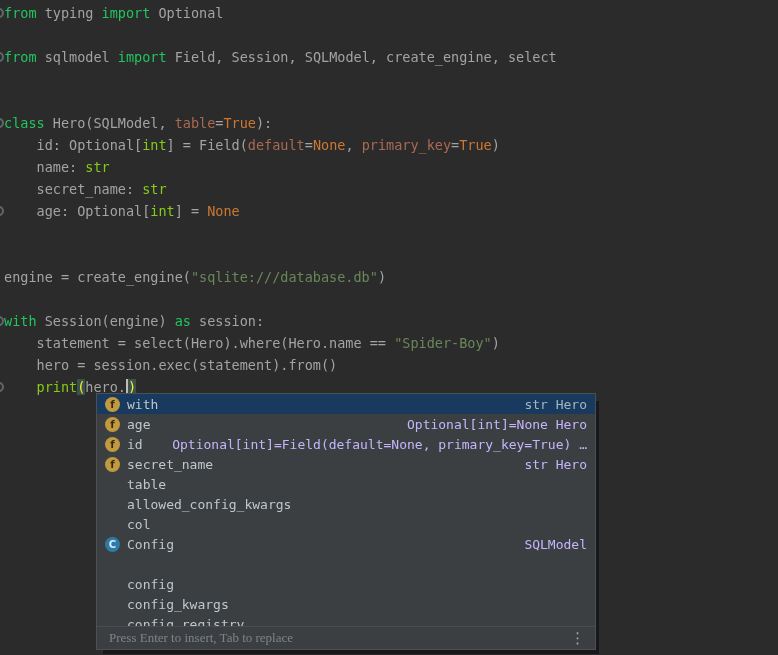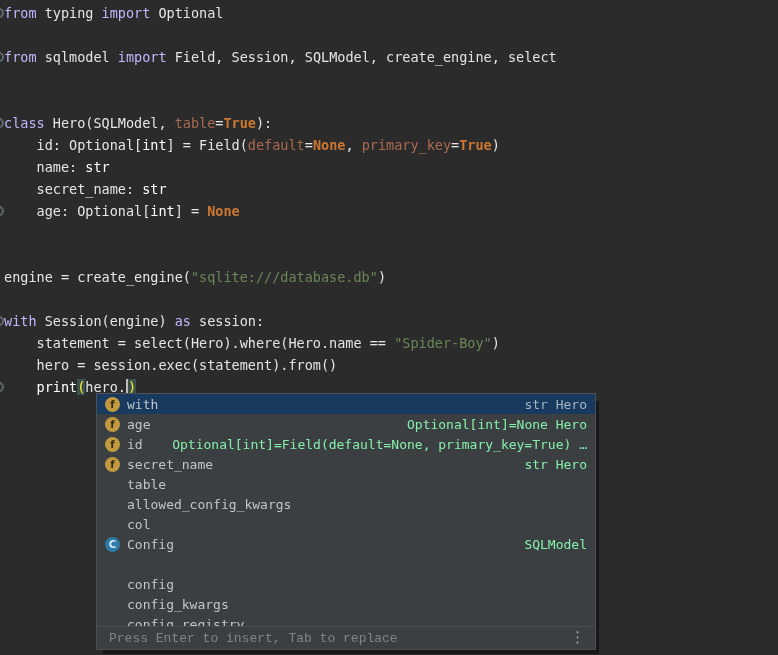--- a/index.html
+++ b/index.html
@@ -5,25 +5,25 @@
   html,body{margin:0;padding:0}
   body{
     width:778px;height:655px;overflow:hidden;position:relative;
     background:#2B2B2B;
     font-family:"DejaVu Sans Mono","Liberation Mono",monospace;
   }
   
   .editor{position:absolute;inset:0;padding-top:2px}
   .line{height:22px;line-height:22px;white-space:pre;font-size:13.5px;
         padding-left:4px;position:relative;color:#A9B7C6}
-  .tx{color:#e5e5e5}
-  .kw{color:#c4b5fd}
-  .kwb{color:#CC7832;font-weight:bold}
+  .tx{color:#a3a3a3}
+  .kw{color:#22c55e}
+  .kwb{color:#CC7832;font-weight:normal}
   .na{color:#AA6A52}
-  .bi{color:#ffffff}
+  .bi{color:#84cc16}
   .st{color:#6A8759}
   .brh{color:#FFEF28;background:#3B514D}
   .err{border-bottom:2px dotted #C75450}
   .caret{display:inline-block;width:2px;height:16px;background:#BCBCBC;
          vertical-align:-3px;margin:0}
   .gfrag{position:absolute;left:-6px;top:6px;width:10px;height:10px;
          border:2px solid #5E686C;border-radius:50%;box-sizing:border-box}
   
   .popup{position:absolute;left:96px;top:393px;width:500px;box-sizing:border-box;
          background:#3C3F41;border:1px solid #4D5052;
@@ -32,25 +32,25 @@
   .row{display:flex;align-items:center;height:20px;padding:0 8px;
        font-size:13px;color:#BFC7CD}
   .row.sel{background:#173A5E}
   .ic{width:15px;height:15px;border-radius:50%;margin-right:7px;flex:none;
       font-family:"DejaVu Sans",sans-serif;font-weight:bold;font-size:10px;
       line-height:15px;text-align:center}
   .ic.f{background:#C19A3F;color:#33280F}
   .ic.c{background:#2E7BA8;color:#D6ECF7}
   .ic.sp{background:transparent}
   .lbl{white-space:pre}
-  .tail{margin-left:auto;color:#86efac;white-space:pre;font-size:13px}
+  .tail{margin-left:auto;color:#c4b5fd;white-space:pre;font-size:13px}
   .row.sel .tail{color:#A4B6C4}
   .footer{height:23px;box-sizing:border-box;border-top:1px solid #4A4D4F;
           display:flex;align-items:center;padding:0 10px 0 12px;
-          font-family:Liberation Mono, monospace;
+          font-family:Liberation Serif, serif;
           font-size:13px;color:#7E848A;background:#3C3F41}
   .kebab{margin-left:auto;color:#A6A8AB;font-size:15px;line-height:15px;cursor:pointer}
 </style>
 </head>
 <body>
 
 <div class="editor">
   <div id="code-area">
       <div class="line"><span class="gfrag"></span><span class="kw">from</span><span class="tx"> typing </span><span class="kw">import</span><span class="tx"> Optional</span></div>
       <div class="line"></div>

